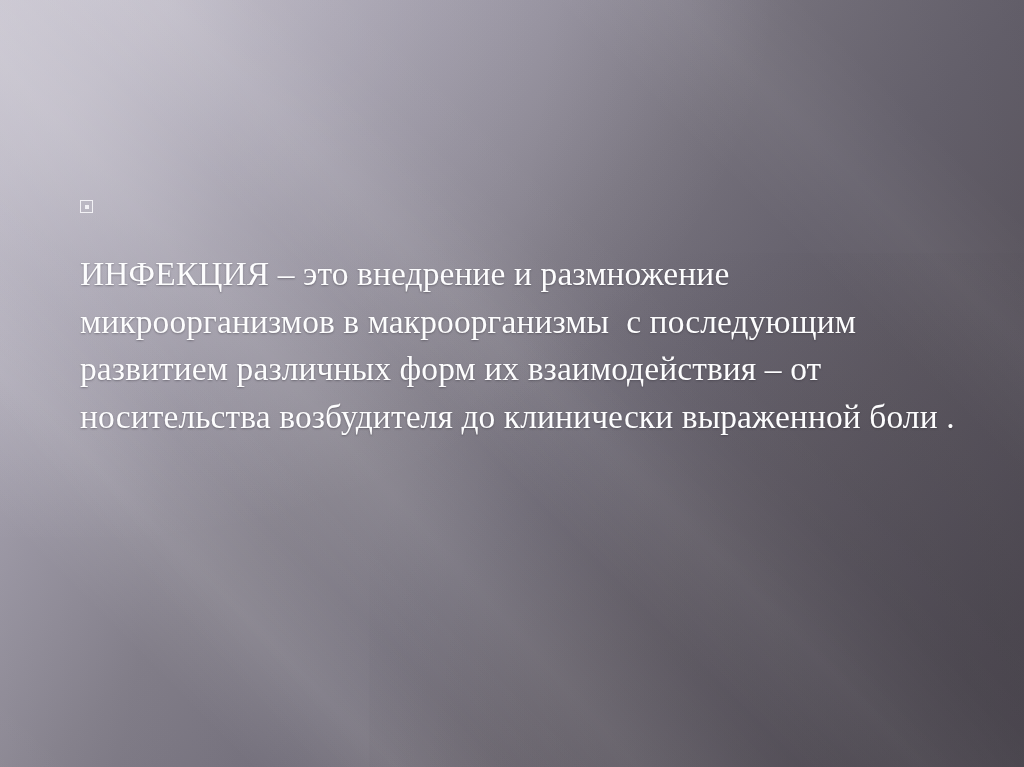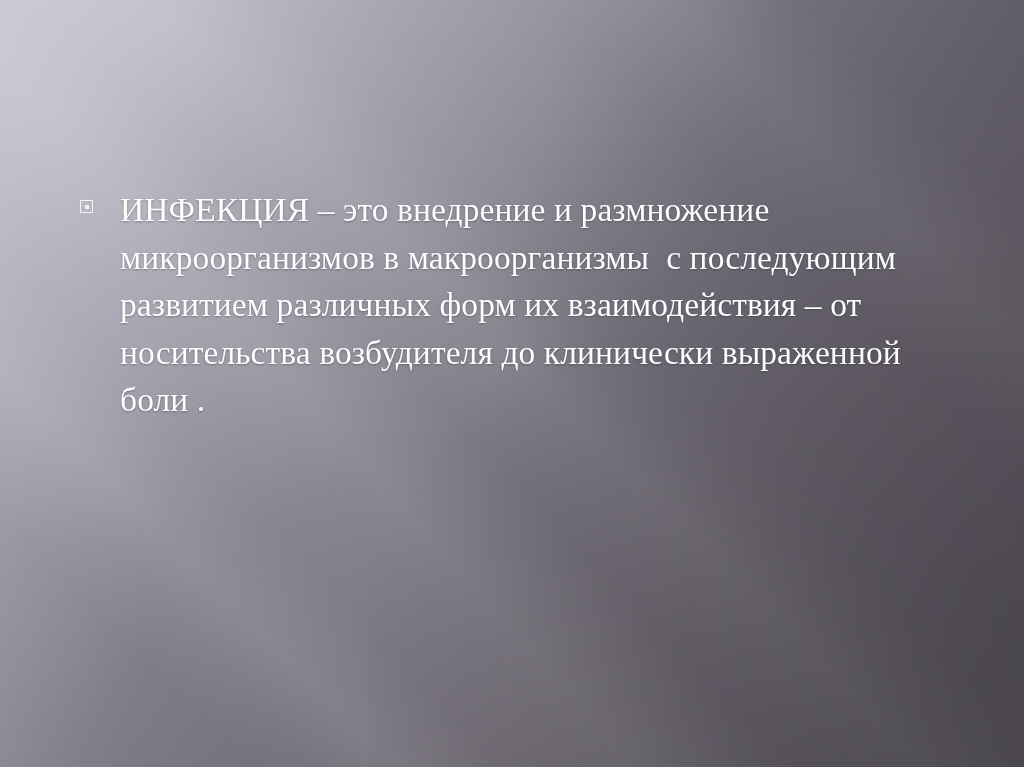--- a/index.html
+++ b/index.html
@@ -115,21 +115,22 @@
   }
 
   
   .content {
     position: absolute;
     left: 80px;
     top: 186px;
     width: 880px;
     display: flex;
     align-items: flex-start;
-    gap: 0;
+    gap: 10px;
+    flex-direction: column;
   }
 
   .bullet-cell {
     flex: 0 0 40px;
     padding-top: 14px;
     display: flex;
     justify-content: flex-start;
   }
 
   .bullet-glyph {

